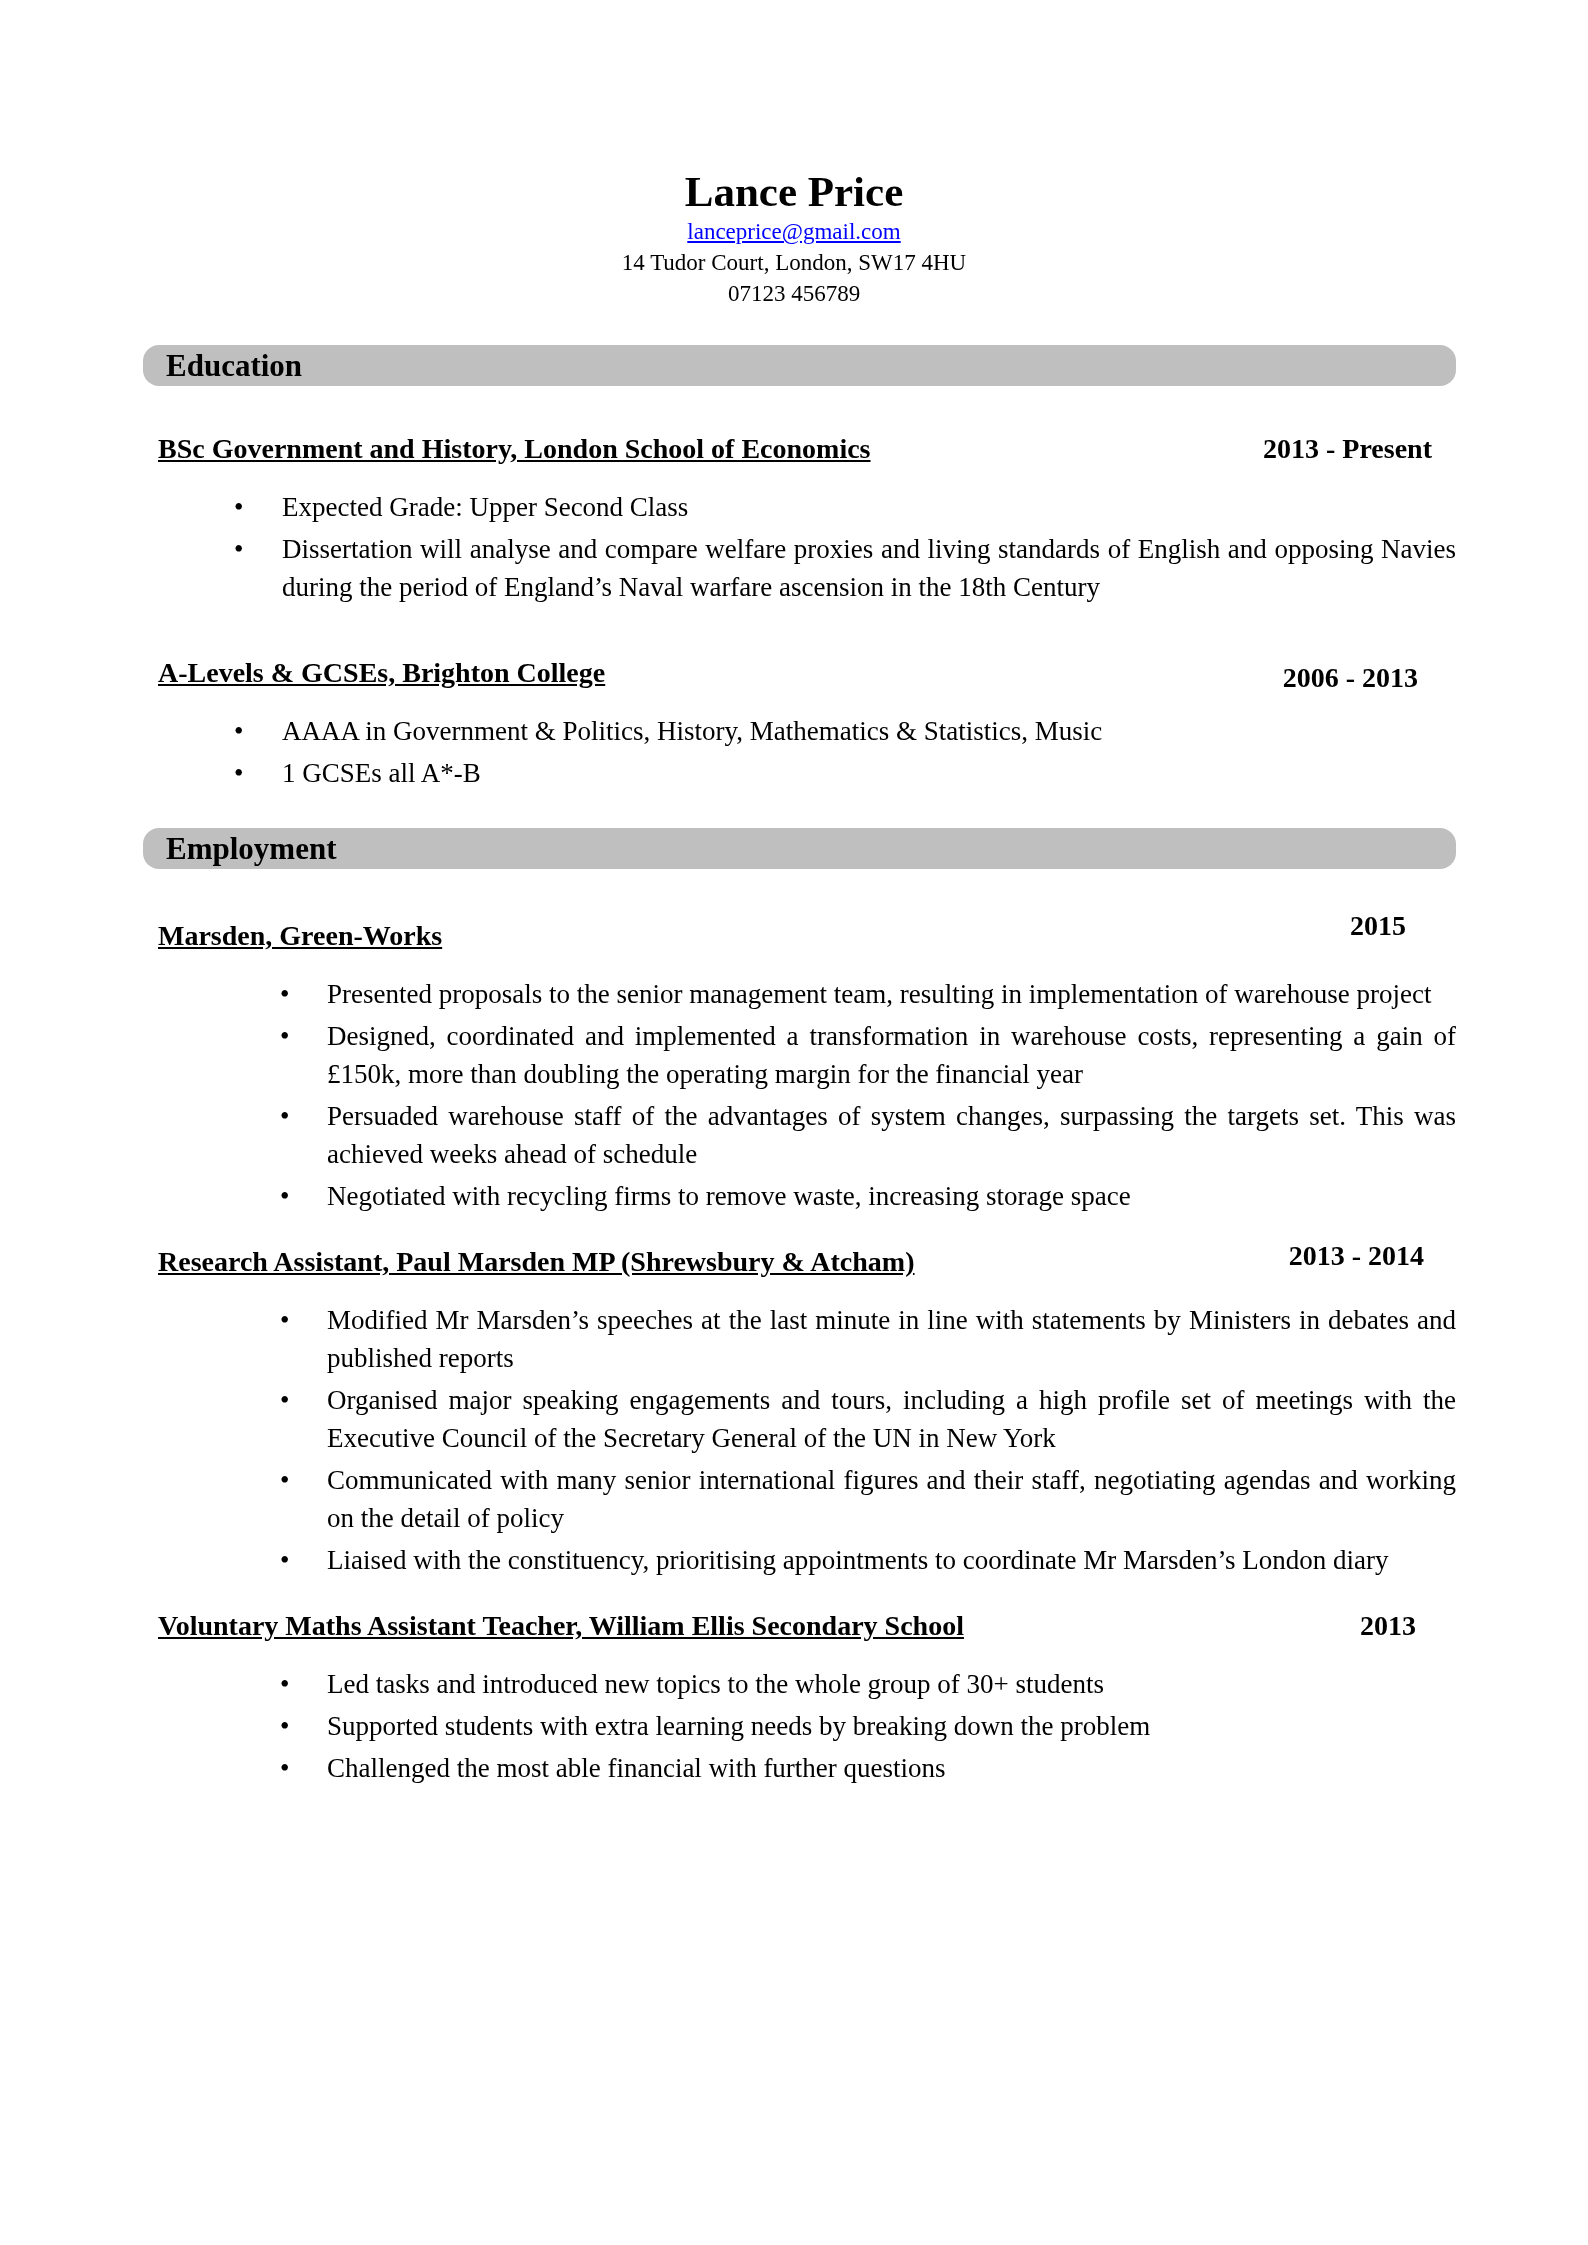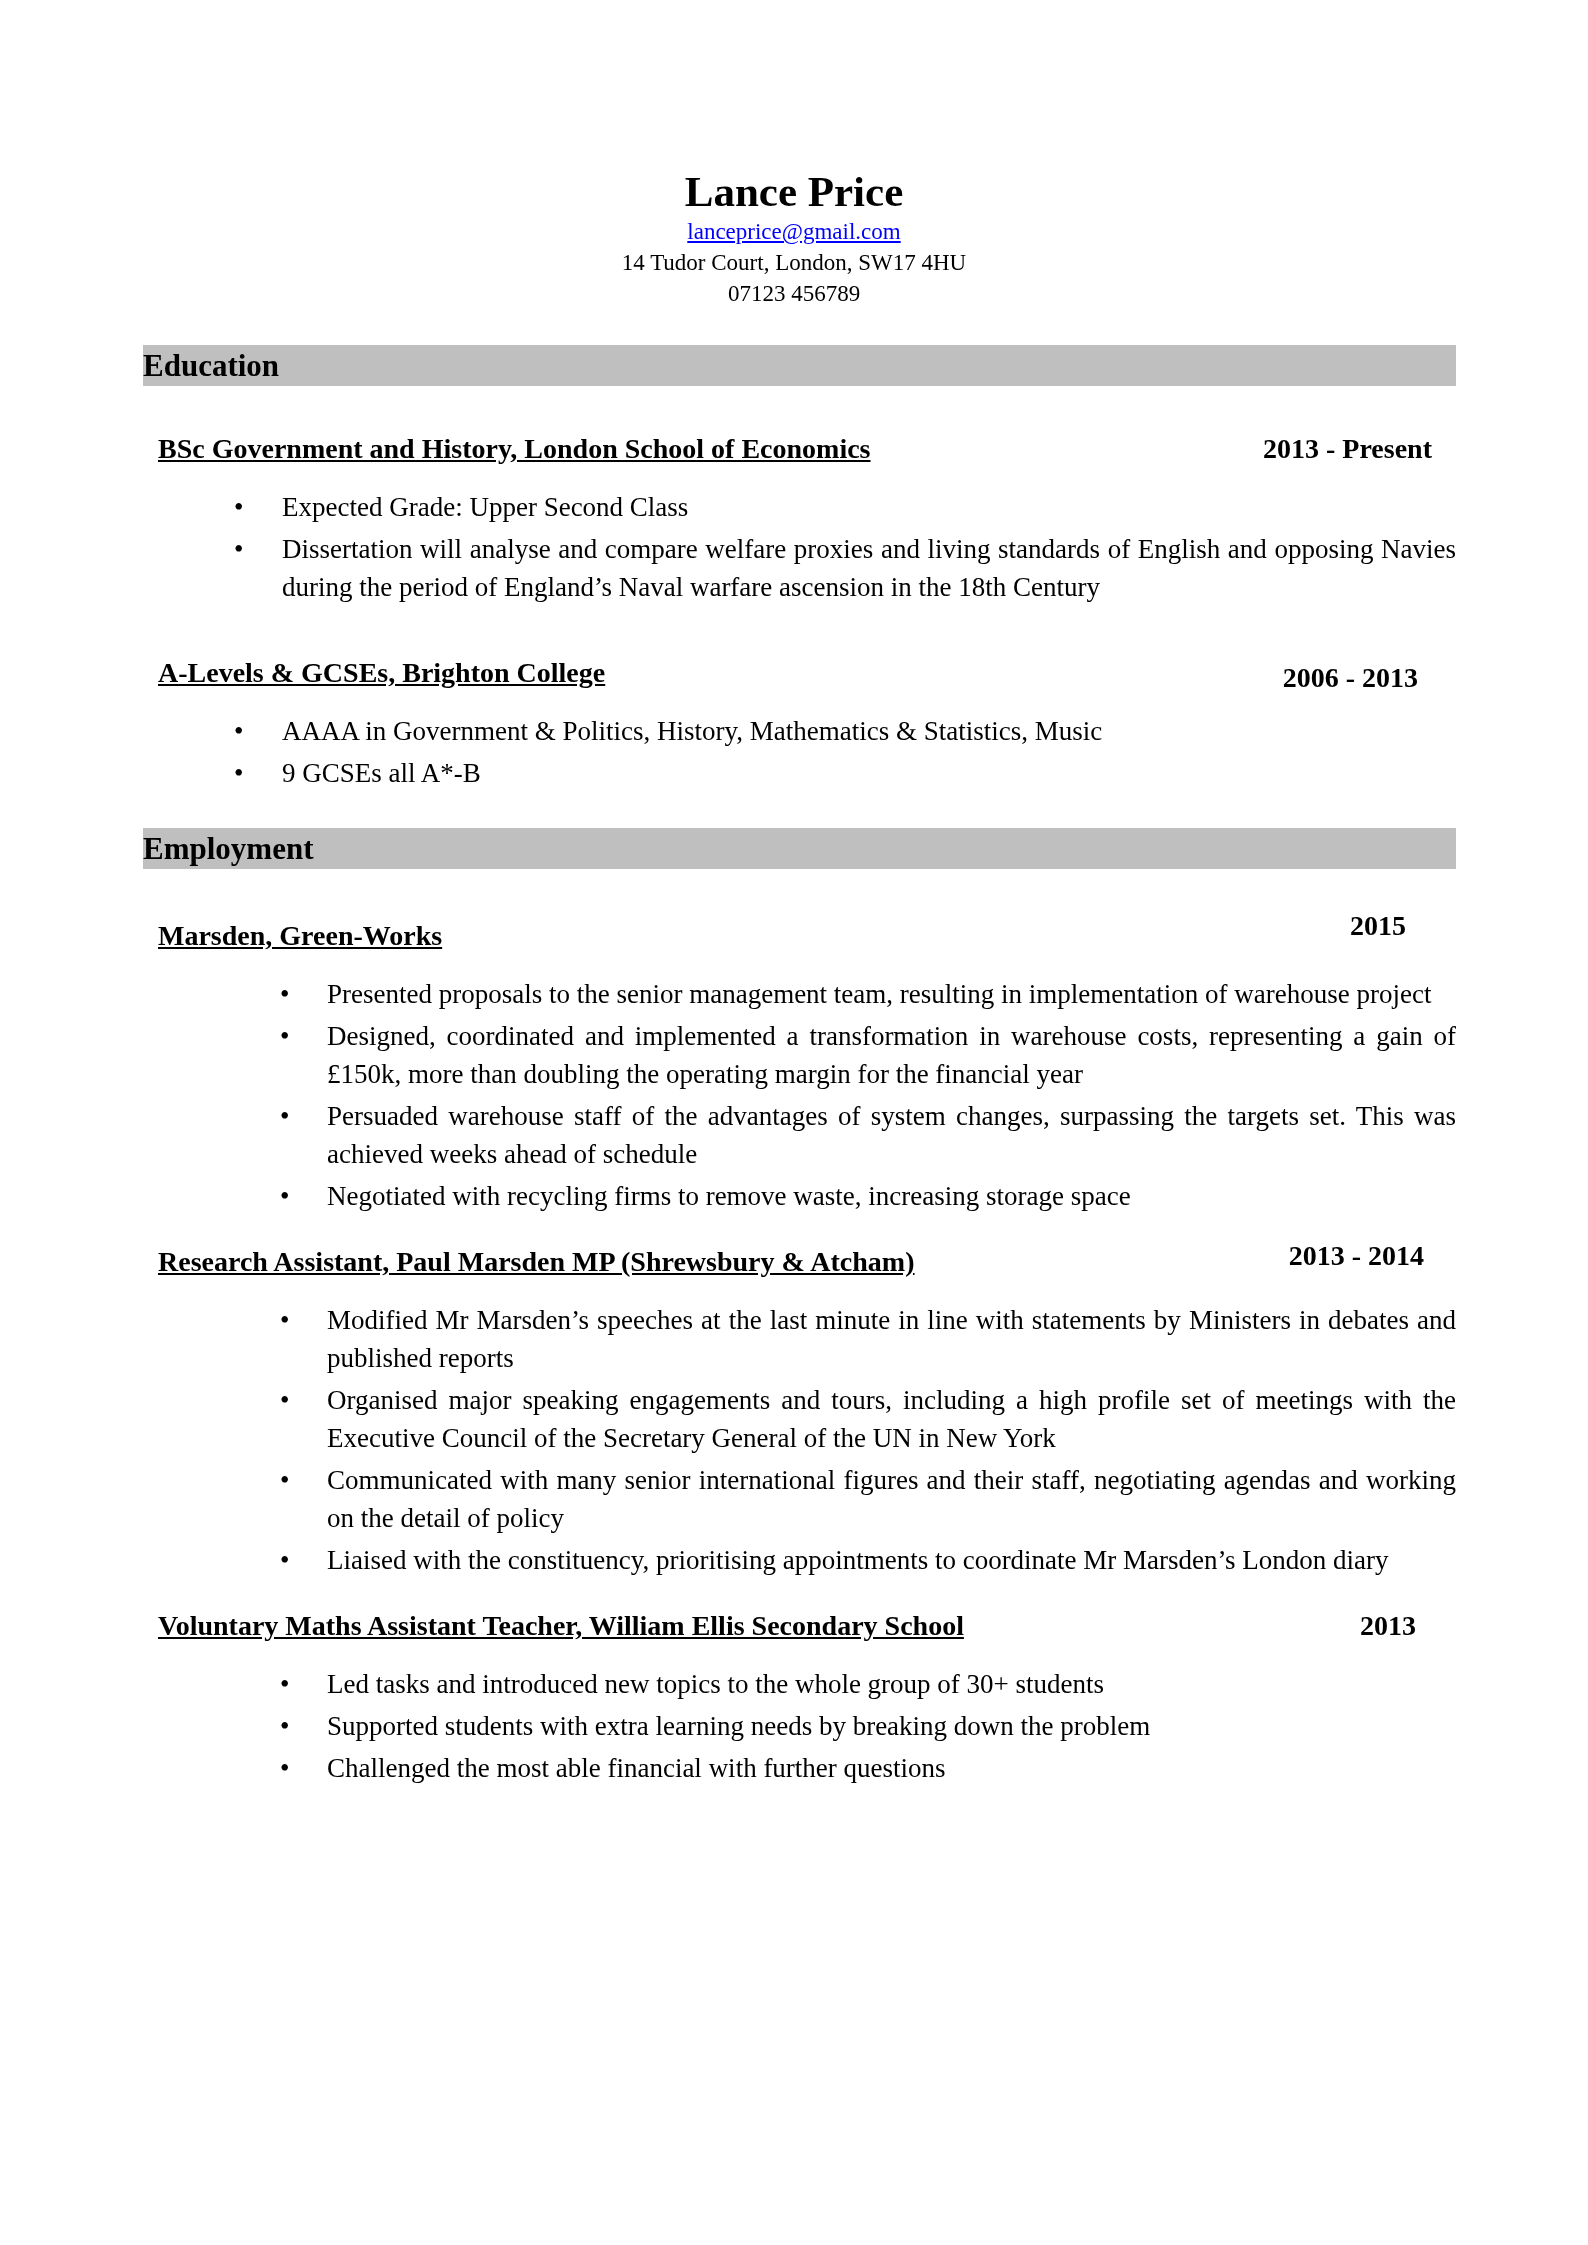--- a/index.html
+++ b/index.html
@@ -31,21 +31,22 @@
   .email-link {
     color: var(--link-color);
     text-decoration: underline;
   }
   
   #sections { margin-top: 36px; padding: 0 132px 0 143px; }
   .section-bar {
     height: 41px;
     background: var(--bar-color);
     font-size: 31px; font-weight: bold; line-height: 41px;
-    padding-left: 0;
+    padding-left: 23px;
+    border-radius: 16px;
   }
   .section:nth-child(1) .section-bar { margin-bottom: 46px; }
   .section:nth-child(2) { margin-top: 36px; }
   .section:nth-child(2) .section-bar { margin-bottom: 50px; }
 
   .entry { padding-left: 15px; }
   .section:nth-child(1) .entry + .entry { margin-top: 50px; }
   .section:nth-child(2) .entry + .entry { margin-top: 30px; }
 
   .entry-head {
@@ -108,21 +109,21 @@
             <li>Dissertation will analyse and compare welfare proxies and living standards of English and opposing Navies during the period of England’s Naval warfare ascension in the 18th Century</li>
           </ul>
   </div>
         <div class="entry">
     <div class="entry-head">
       <span class="entry-heading">A-Levels &amp; GCSEs, Brighton College</span>
       <span class="entry-date">2006 - 2013</span>
     </div>
     <ul class="bullets">
             <li>AAAA in Government &amp; Politics, History, Mathematics &amp; Statistics, Music</li>
-            <li>9 GCSEs all A*-B</li>
+            <li>1 GCSEs all A*-B</li>
           </ul>
   </div>
       </div>
       <div class="section">
     <div class="section-bar">
       <span>Employment</span>
     </div>
   <div class="entry">
     <div class="entry-head">
       <span class="entry-heading">Marsden, Green-Works</span>

